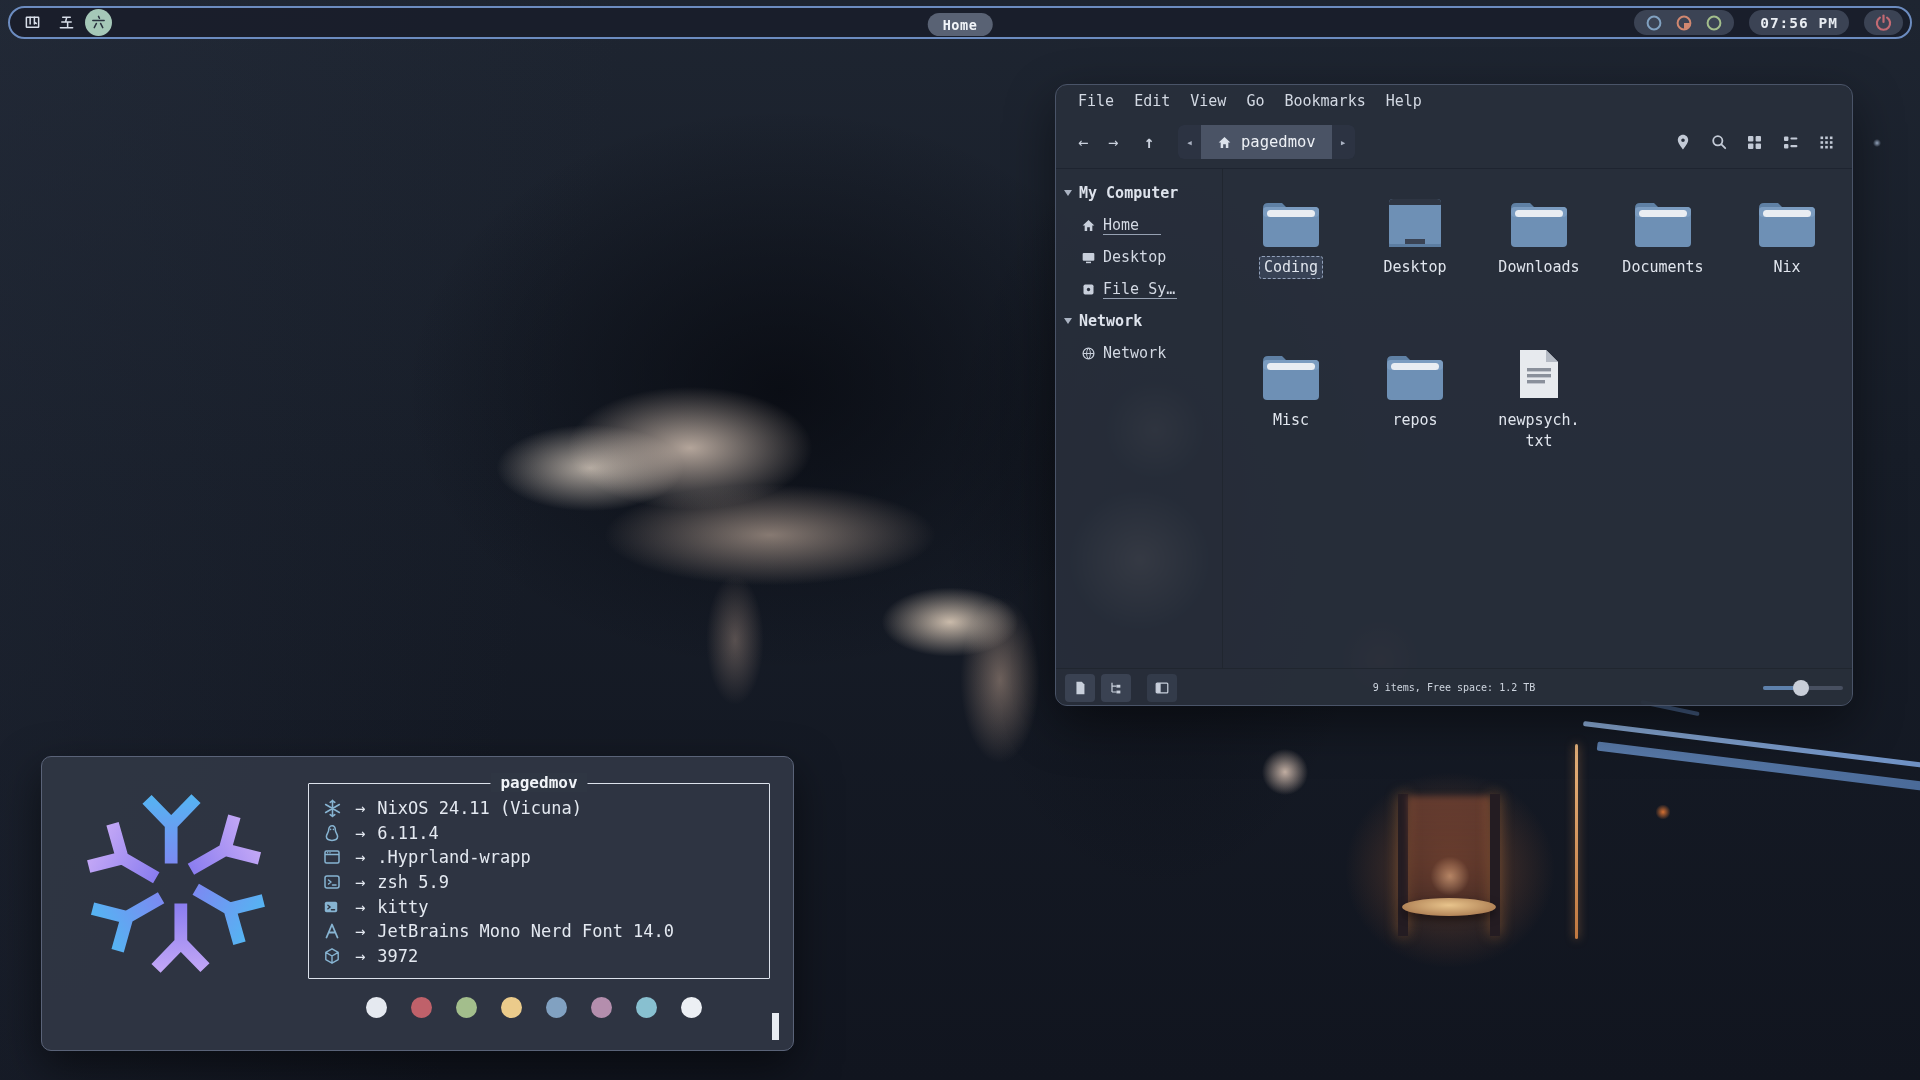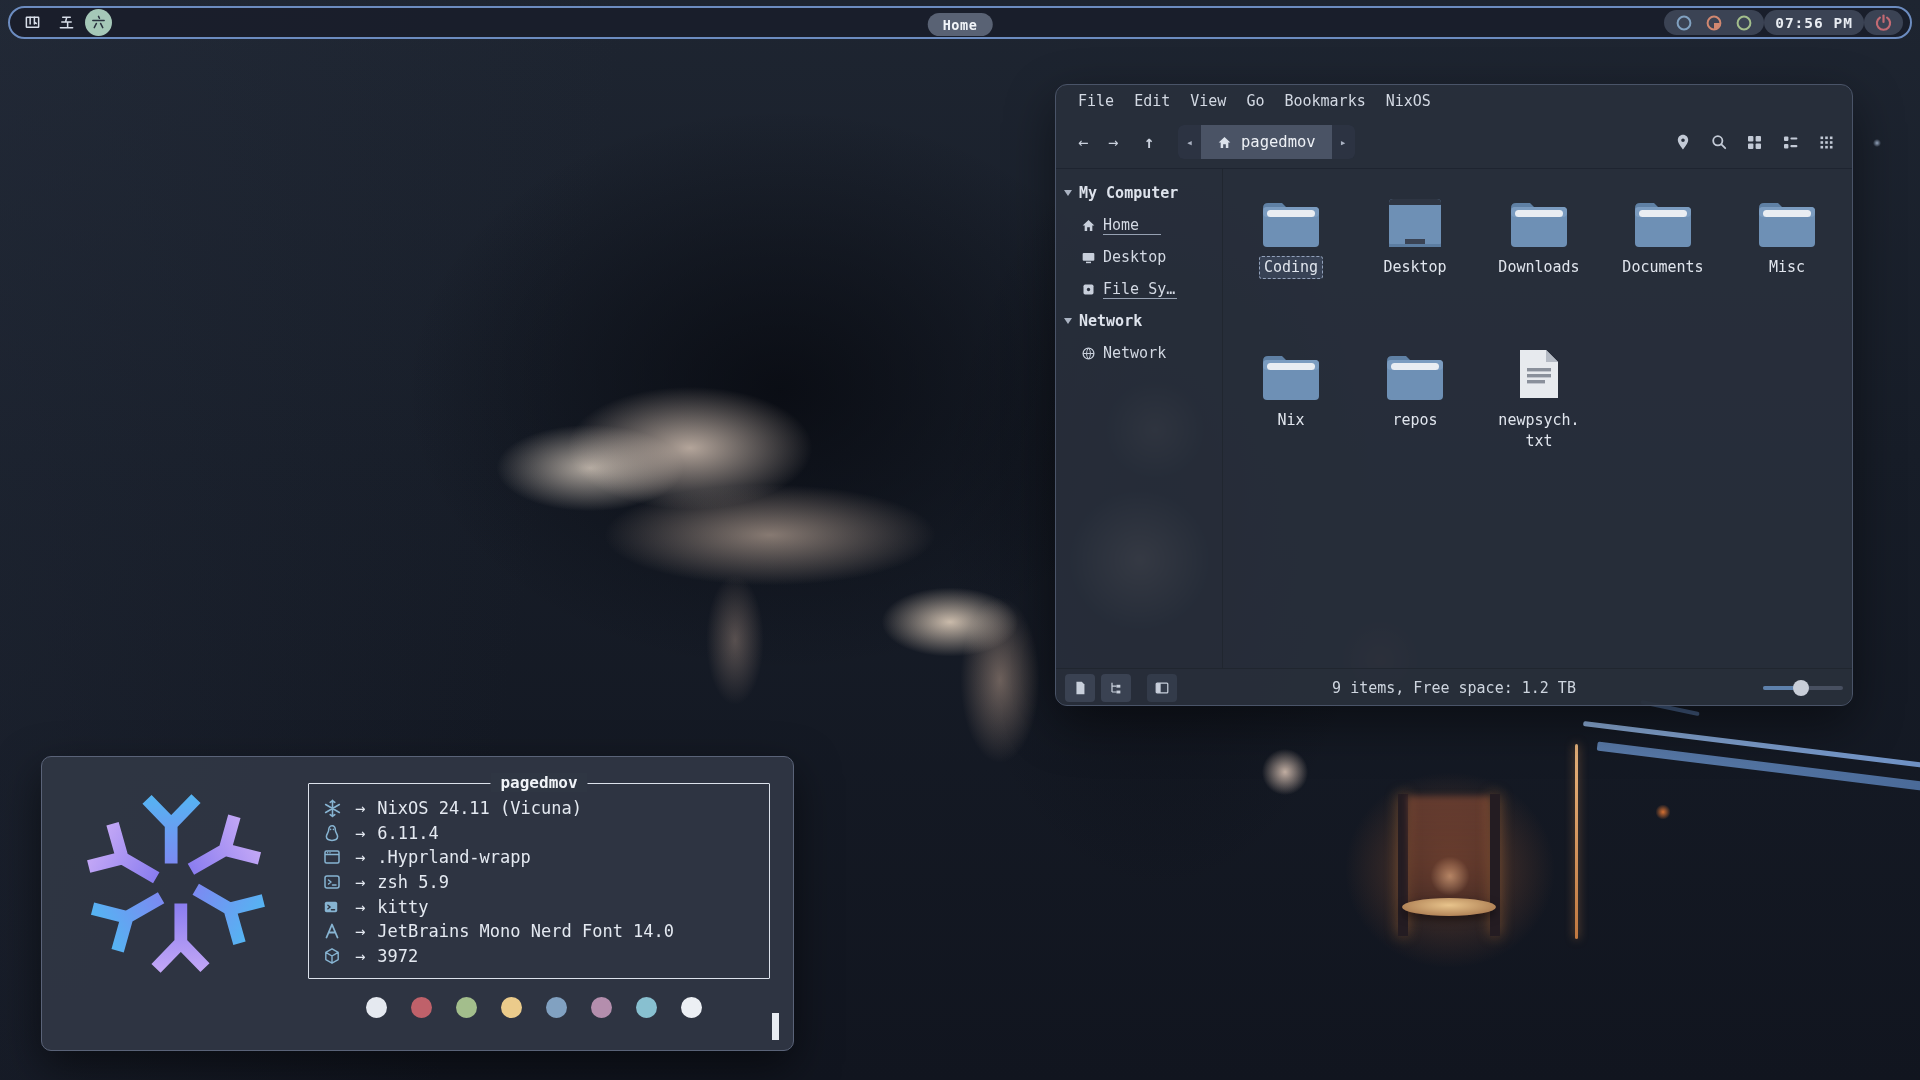--- a/index.html
+++ b/index.html
@@ -44,21 +44,21 @@
   #topbar { left:8px; top:6px; width:1904px; height:33px; border:2px solid #6c8cc0; border-radius:17px;
     background:rgba(25,30,42,.94); display:flex; align-items:center; padding:0 7px; }
   #ws-group { display:flex; align-items:center; gap:4px; }
   .ws-btn { width:30px; height:24px; display:flex; align-items:center; justify-content:center; border-radius:12px; }
   .ws-btn svg { stroke:#d8dee9; stroke-width:1.6; fill:none; stroke-linecap:round; }
   .ws-active { width:27px; height:27px; background:#a5c8b8; border-radius:50%; }
   .ws-active svg { stroke:#2b3340; }
   #bar-center { position:absolute; left:50%; transform:translateX(-50%); top:5px; }
   #home-pill { height:23px; padding:0 15px; border-radius:12px; background:#596274; color:#f2f5f9;
     font-size:13.5px; font-weight:bold; display:flex; align-items:center; letter-spacing:.5px; }
-  #bar-right { margin-left:auto; display:flex; align-items:center; gap:0; }
+  #bar-right { margin-left:auto; display:flex; align-items:center; gap:15px; }
   .bar-pill { height:25px; background:#3b4354; border-radius:13px; display:flex; align-items:center; padding:0 11px; gap:12px; }
   #clock-pill { color:#e8ecf2; font-size:14.5px; font-weight:bold; letter-spacing:1px; }
   #power-pill { padding:0 10px; }
 
   
   #fm { left:1055px; top:84px; width:798px; height:622px; border-radius:12px; border:1px solid #4a5468;
     background:rgba(41,48,60,.88); overflow:hidden; box-shadow:0 18px 50px rgba(0,0,0,.45); color:#d3d9e3; }
   #fm-menubar { height:31px; display:flex; align-items:center; padding-left:12px; font-size:15px; }
   .menu-item { padding:3px 10px; border-radius:4px; }
   #fm-toolbar { height:53px; display:flex; align-items:center; padding:0 12px; border-bottom:1px solid #1e2430; }
@@ -87,21 +87,21 @@
   .file-item { width:120px; display:flex; flex-direction:column; align-items:center; }
   .file-icon { height:66px; display:flex; align-items:flex-end; justify-content:center; }
   .file-label { margin-top:7px; font-size:15px; color:#e0e5ed; text-align:center; line-height:1.4;
     max-width:96px; word-break:break-all; padding:0 4px; border:1px dashed transparent; border-radius:3px; }
   .file-item.selected .file-label { background:rgba(125,152,196,.20); border-color:#93a2bb; }
 
   #fm-statusbar { height:38px; border-top:1px solid #20262f; background:rgba(40,46,58,.6);
     display:flex; align-items:center; padding:0 9px; position:relative; }
   .st-btn { width:30px; height:28px; border-radius:4px; background:#3a4252; display:flex; align-items:center; justify-content:center; margin-right:6px; }
   #st-btn-toggle { background:#333b4a; margin-left:10px; }
-  #st-text { position:absolute; left:50%; transform:translateX(-50%); font-size:15px; color:#ced5df; white-space:nowrap; }
+  #st-text { position:absolute; left:50%; transform:translateX(-50%); font-size:10px; color:#ced5df; white-space:nowrap; }
   #st-slider { margin-left:auto; width:80px; height:16px; position:relative; display:flex; align-items:center; }
   #st-track { width:100%; height:4px; border-radius:2px; background:#474f60; }
   #st-fill { position:absolute; left:0; width:47%; height:4px; border-radius:2px; background:#5e81ac; }
   #st-handle { position:absolute; left:calc(47% - 8px); width:16px; height:16px; border-radius:50%; background:#c9ced8; }
 
   
   #term { left:41px; top:756px; width:753px; height:295px; border-radius:10px; border:1.5px solid #5a6378;
     background:rgba(47,54,67,.97); box-shadow:0 16px 44px rgba(0,0,0,.5); display:flex; padding:14px 16px; }
   #nix-logo { margin:10px 0 0 18px; flex-shrink:0; }
   #fetch-col { margin-left:32px; width:462px; position:relative; }
@@ -178,21 +178,21 @@
   </div>
 </div>
 
 <div id="fm" class="abs">
   <div id="fm-menubar">
     <span class="menu-item">File</span>
     <span class="menu-item">Edit</span>
     <span class="menu-item">View</span>
     <span class="menu-item">Go</span>
     <span class="menu-item">Bookmarks</span>
-    <span class="menu-item">NixOS</span>
+    <span class="menu-item">Help</span>
   </div>
 
   <div id="fm-toolbar">
     <div class="nav-btn">←</div>
     <div class="nav-btn">→</div>
     <div class="nav-btn" id="nav-up">↑</div>
     <div id="pathbar">
       <div class="chev-btn">◂</div>
       <div id="path-tab">
         <svg class="ico" width="15" height="15" viewBox="0 0 18 18">
@@ -340,32 +340,32 @@
         </div>
         <div class="file-item">
           <div class="file-icon">
             <svg width="64" height="54" viewBox="0 0 64 54">
               <path d="M4 13 q0-5 5-5 h14 l6 6 h-25 z" fill="#5f80a4"></path>
               <rect x="4" y="12" width="56" height="40" rx="4" fill="#6e90b5"></rect>
               <rect x="4" y="12" width="56" height="10" rx="4" fill="#7b9cc0"></rect>
               <rect x="8" y="15" width="48" height="7" rx="3.5" fill="#e9edf2"></rect>
             </svg>
           </div>
-          <div class="file-label">Misc</div>
+          <div class="file-label">Nix</div>
         </div>
         <div class="file-item">
           <div class="file-icon">
             <svg width="64" height="54" viewBox="0 0 64 54">
               <path d="M4 13 q0-5 5-5 h14 l6 6 h-25 z" fill="#5f80a4"></path>
               <rect x="4" y="12" width="56" height="40" rx="4" fill="#6e90b5"></rect>
               <rect x="4" y="12" width="56" height="10" rx="4" fill="#7b9cc0"></rect>
               <rect x="8" y="15" width="48" height="7" rx="3.5" fill="#e9edf2"></rect>
             </svg>
           </div>
-          <div class="file-label">Nix</div>
+          <div class="file-label">Misc</div>
         </div>
         <div class="file-item">
           <div class="file-icon">
             <svg width="64" height="54" viewBox="0 0 64 54">
               <path d="M4 13 q0-5 5-5 h14 l6 6 h-25 z" fill="#5f80a4"></path>
               <rect x="4" y="12" width="56" height="40" rx="4" fill="#6e90b5"></rect>
               <rect x="4" y="12" width="56" height="10" rx="4" fill="#7b9cc0"></rect>
               <rect x="8" y="15" width="48" height="7" rx="3.5" fill="#e9edf2"></rect>
             </svg>
           </div>

